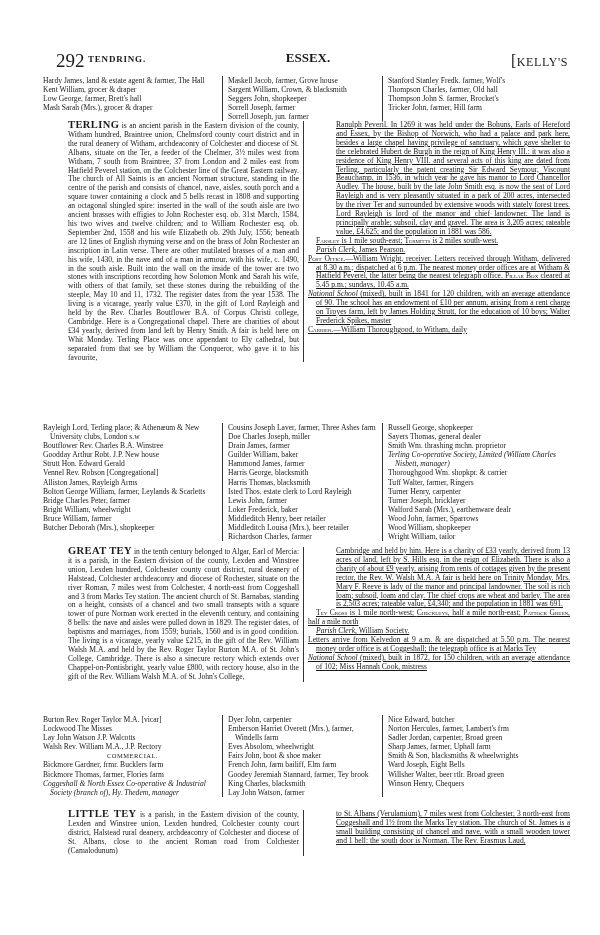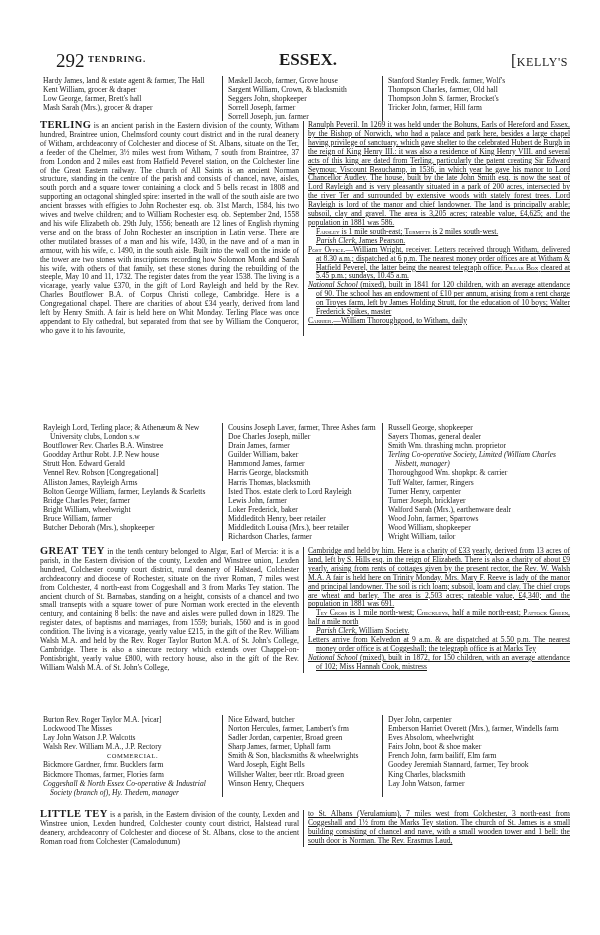--- a/index.html
+++ b/index.html
@@ -2,36 +2,36 @@
 <html><head>
 <meta charset="utf-8">
 <style>
   html, body { margin: 0; padding: 0; background: #ffffff; }
   body { width: 600px; height: 935px; overflow: hidden; position: relative;
          font-family: "Liberation Serif", "DejaVu Serif", serif; color: #1a1a1a; }
   .page { position: absolute; left: 40px; top: 0; width: 530px; }
   .header { position: absolute; top: 50px; left: 8px; width: 520px; height: 20px; }
   .hdr-num { position: absolute; left: 8px; top: 0; font-size: 19px; }
   .hdr-sect { position: absolute; left: 40px; top: 4px; font-size: 9px; font-weight: bold; letter-spacing: 0.8px; }
-  .hdr-county { position: absolute; left: 0; right: 0; top: 0; text-align: center; font-size: 17px; font-weight: bold; }
+  .hdr-county { position: absolute; left: 0; right: 0; top: 0; text-align: center; font-size: 13px; font-weight: bold; }
   .hdr-kelly { position: absolute; right: 0; top: 2px; font-size: 12px; letter-spacing: 0.6px; }
   .hdr-kelly .br { font-size: 16px; }
 
   .cols3 { position: absolute; left: 0; width: 530px; display: grid; grid-template-columns: 182px 160px 188px; font-size: 7.6px; line-height: 9.1px; }
   .cols3 > div { padding-left: 3px; }
   .cols3 > div + div { border-left: 0.8px solid #333; padding-left: 5px; }
   .entry { text-indent: -7px; padding-left: 7px; }
   .cols2 { position: absolute; left: 0; width: 530px; display: grid; grid-template-columns: 263px 267px; font-size: 7.6px; line-height: 8.9px; text-align: justify; }
   .cols2 > div + div { border-left: 0.8px solid #333; padding-left: 4px; text-decoration: underline; }
   .cols2 > div:first-child { padding-right: 4px; }
   .lead { font-weight: bold; font-size: 10.5px; letter-spacing: 0.4px; }
   .sc { font-variant: small-caps; }
   .it { font-style: italic; }
   .para { text-indent: 8px; margin: 0; }
-  .para.noind { text-indent: 0; }
+  .para.noind { text-indent: 0; margin-left: 28px; }
   .hang { padding-left: 8px; text-indent: -8px; margin: 0; }
   .center { text-align: center; font-size: 6.5px; letter-spacing: 0.5px; }
 </style>
 </head>
 <body>
 
 <div class="page">
 
   <div class="header">
     <span class="hdr-num">292</span>
@@ -139,38 +139,38 @@
       <div class="entry">Burton Rev. Roger Taylor M.A. [vicar]</div>
       <div class="entry">Lockwood The Misses</div>
       <div class="entry">Lay John Watson J.P. Walcotts</div>
       <div class="entry">Walsh Rev. William M.A., J.P. Rectory</div>
       <div class="center">COMMERCIAL.</div>
       <div class="entry">Bickmore Gardner, frmr. Bucklers farm</div>
       <div class="entry">Bickmore Thomas, farmer, Flories farm</div>
       <div class="entry it">Coggeshall &amp; North Essex Co-operative &amp; Industrial Society (branch of), Hy. Thedem, manager</div>
     </div>
     <div>
+      <div class="entry">Dyer John, carpenter</div>
+      <div class="entry">Emberson Harriet Overett (Mrs.), farmer, Windells farm</div>
+      <div class="entry">Eves Absolom, wheelwright</div>
+      <div class="entry">Fairs John, boot &amp; shoe maker</div>
+      <div class="entry">French John, farm bailiff, Elm farm</div>
+      <div class="entry">Goodey Jeremiah Stannard, farmer, Tey brook</div>
+      <div class="entry">King Charles, blacksmith</div>
+      <div class="entry">Lay John Watson, farmer</div>
+    </div>
+    <div>
       <div class="entry">Nice Edward, butcher</div>
       <div class="entry">Norton Hercules, farmer, Lambert's frm</div>
       <div class="entry">Sadler Jordan, carpenter, Broad green</div>
       <div class="entry">Sharp James, farmer, Uphall farm</div>
       <div class="entry">Smith &amp; Son, blacksmiths &amp; wheelwrights</div>
       <div class="entry">Ward Joseph, Eight Bells</div>
       <div class="entry">Willsher Walter, beer rtlr. Broad green</div>
       <div class="entry">Winson Henry, Chequers</div>
-    </div>
-    <div>
-      <div class="entry">Dyer John, carpenter</div>
-      <div class="entry">Emberson Harriet Overett (Mrs.), farmer, Windells farm</div>
-      <div class="entry">Eves Absolom, wheelwright</div>
-      <div class="entry">Fairs John, boot &amp; shoe maker</div>
-      <div class="entry">French John, farm bailiff, Elm farm</div>
-      <div class="entry">Goodey Jeremiah Stannard, farmer, Tey brook</div>
-      <div class="entry">King Charles, blacksmith</div>
-      <div class="entry">Lay John Watson, farmer</div>
     </div>
   </div>
 
   <div class="cols2" style="top:810px;">
     <div>
       <p class="para noind"><span class="lead">LITTLE TEY</span> <span>is a parish, in the Eastern division of the county, Lexden and Winstree union, Lexden hundred, Colchester county court district, Halstead rural deanery, archdeaconry of Colchester and diocese of St. Albans, close to the ancient Roman road from Colchester (Camalodunum)</span></p>
     </div>
     <div>
       <p class="para noind">to St. Albans (Verulamium), 7 miles west from Colchester, 3 north-east from Coggeshall and 1½ from the Marks Tey station. The church of St. James is a small building consisting of chancel and nave, with a small wooden tower and 1 bell: the south door is Norman. The Rev. Erasmus Laud,</p>
     </div>

